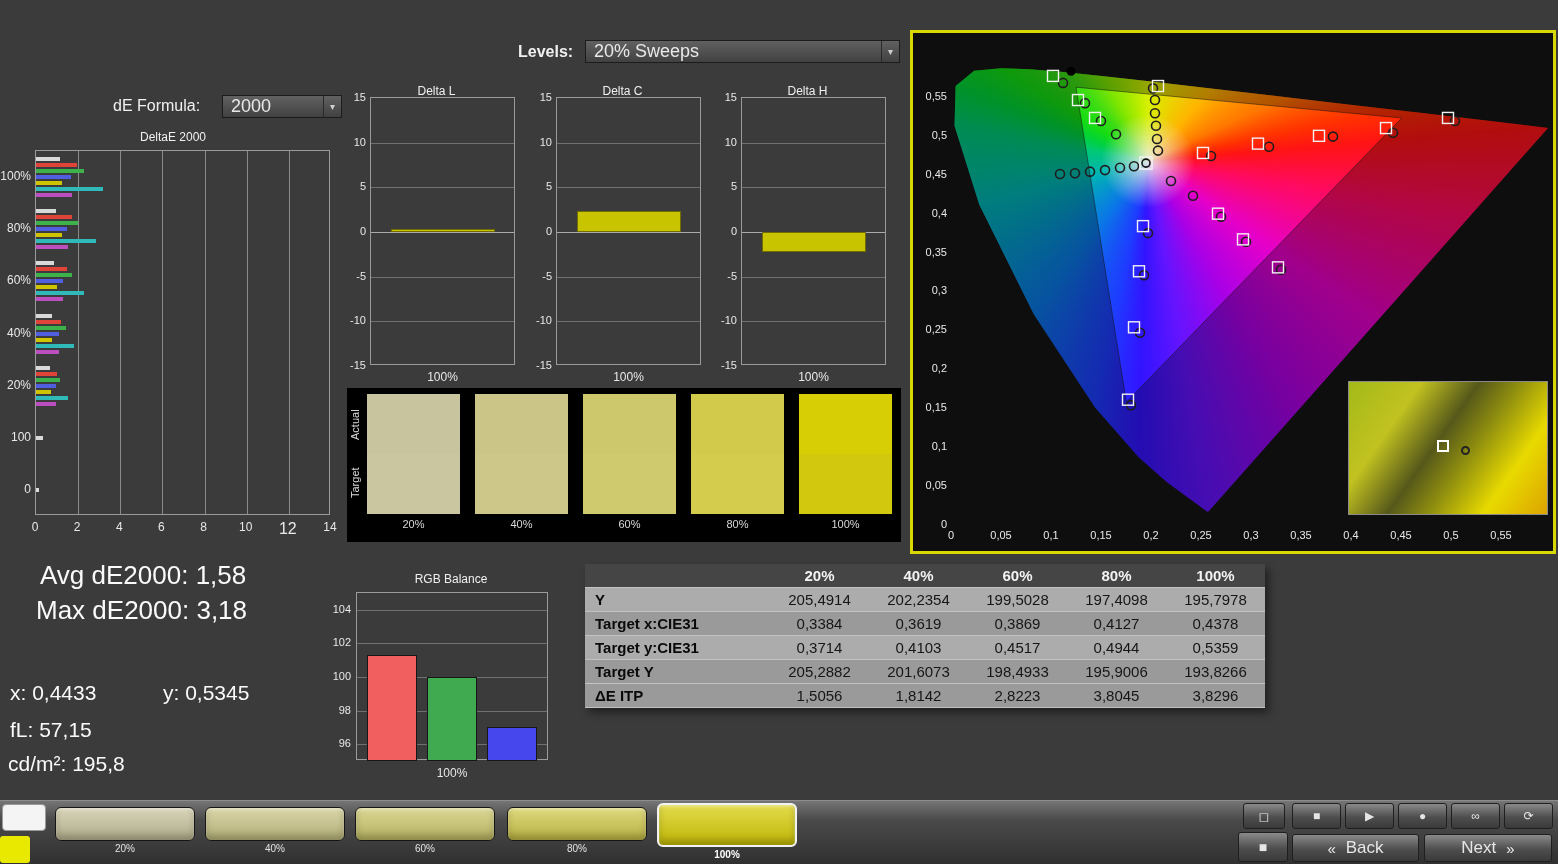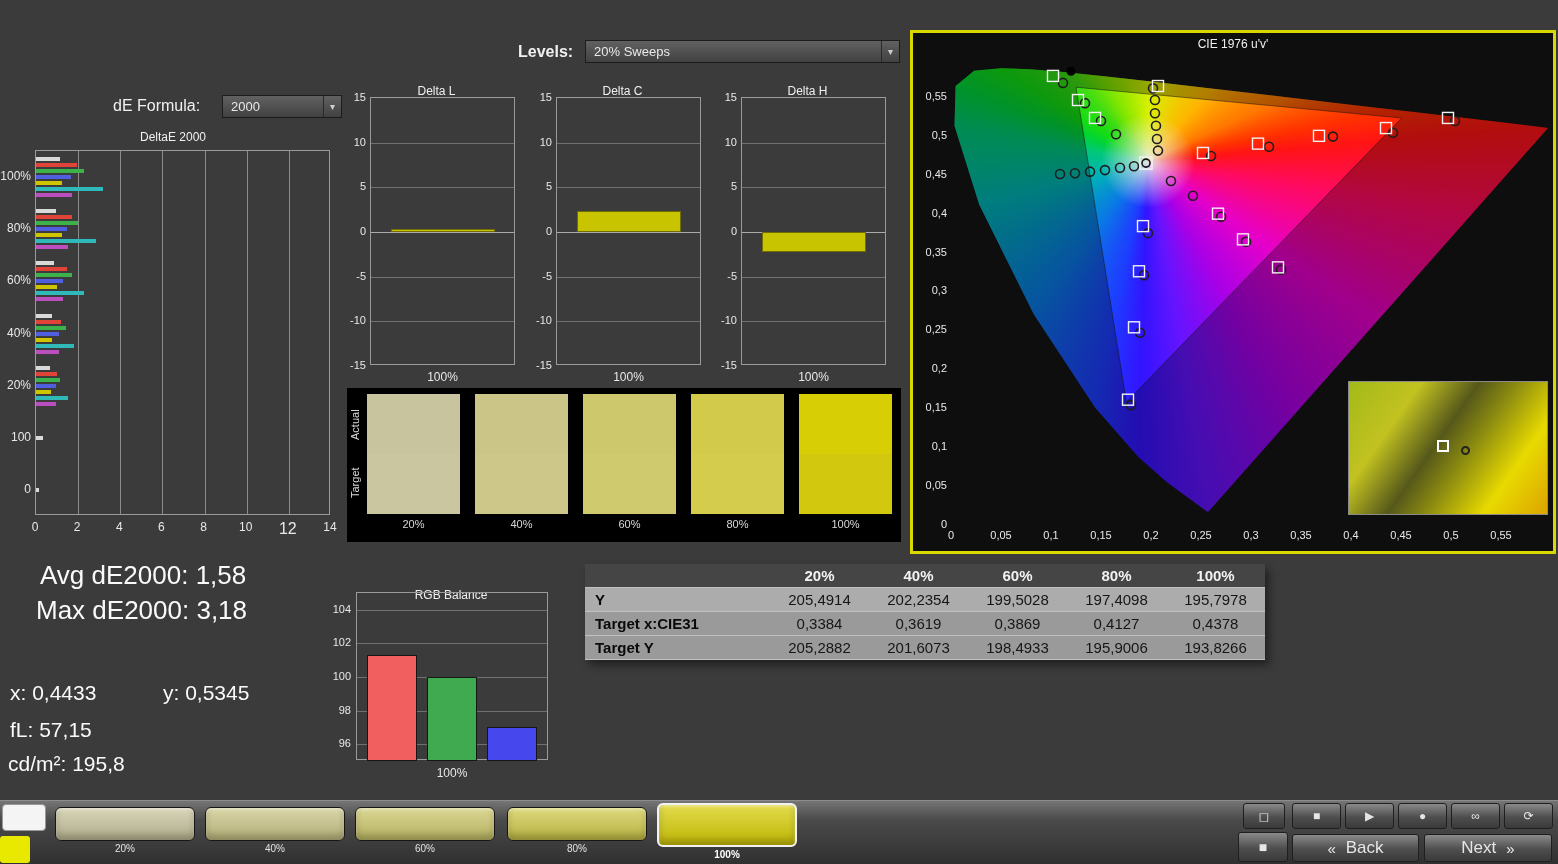--- a/index.html
+++ b/index.html
@@ -2,21 +2,21 @@
 <html><head>
 <meta charset="utf-8">
 <style>
 *{box-sizing:border-box;margin:0;padding:0}
 html,body{margin:0;background:#1e1e1e}
 .app{position:relative;width:1558px;height:864px;background:#3b3b3b;font-family:"Liberation Sans",sans-serif;color:#fff;overflow:hidden}
 .abs{position:absolute}
 .page-title{left:6px;top:22px;font-size:35px;font-weight:400;color:#f5f5f5;letter-spacing:.5px}
 .field-label{font-size:16px;color:#f0f0f0}
 .bold{font-weight:bold}
-.dropdown{display:flex;align-items:center;justify-content:space-between;background:linear-gradient(180deg,#616161,#414141);border:1px solid #1c1c1c;color:#e8e8e8;font-size:13px;padding-left:8px;height:23px;cursor:default}
+.dropdown{display:flex;align-items:center;justify-content:space-between;background:linear-gradient(180deg,#616161,#414141);border:1px solid #1c1c1c;color:#e8e8e8;font-size:18px;padding-left:8px;height:23px;cursor:default}
 .dd-arrow{width:18px;height:100%;display:flex;align-items:center;justify-content:center;border-left:1px solid #2a2a2a;color:#cfcfcf;font-size:10px}
 .dd-arrow::after{content:"▾"}
 .chart-title{width:100%;text-align:center;font-size:12px;color:#f0f0f0}
 .plot{position:absolute;border:1px solid #9a9a9a}
 .tick{position:absolute;font-size:11px;color:#e8e8e8;white-space:nowrap}
 .vgrid{position:absolute;top:0;bottom:0;width:1px;background:#8a8a8a}
 .hgrid{position:absolute;left:0;right:0;height:1px;background:#707070}
 .hbar{position:absolute;left:0;height:4px}
 .mini-chart{width:181px;height:300px}
 .panel-black{background:#000}
@@ -232,21 +232,20 @@
         <div class="sw-label" style="left: 344px; top: 130px; width: 93px;">80%</div>
         <div style="position: absolute; left: 452px; top: 6px; width: 93px; height: 120px;">
           <div style="height: 60px; background: rgb(216, 206, 6);"></div>
           <div style="height: 60px; background: rgb(210, 201, 14);"></div>
         </div>
         <div class="sw-label" style="left: 452px; top: 130px; width: 93px;">100%</div>
       </div>
   </div>
 
   <div class="abs cie-panel">
-    <div class="chart-title" style="margin-top:4px">CIE 1976 u'v'</div>
     <div class="abs cie-gamut"></div>
     <svg id="cie-plot" class="abs" style="left:38px;top:25px" width="600" height="467">
       <defs>
         <clipPath id="cieClip">
           <path d="M256.9,454.1L216.1,424.3L187.7,399.2L144.1,349.5L82.8,256.2L28.2,146.6L3.5,67.7L4.6,28.1L23.1,12.7L50.1,10.3L79.2,11.2L112.7,13.9L153.1,18.2L202.6,23.8L262.3,30.8L331.5,38.8L403.5,47.2L469.2,54.8L520.3,60.8L556.5,65L597,70Z"></path>
         </clipPath>
       </defs>
     <path d="M0,0H600V467H0Z M125,29.2L450.7,60L175.4,344.1Z" fill="rgba(0,0,0,0.3)" fill-rule="evenodd" clip-path="url(#cieClip)"></path>
         <path d="M125,29.2L450.7,60L175.4,344.1Z" fill="none" stroke="rgba(20,20,20,0.5)" stroke-width="1" clip-path="url(#cieClip)"></path>
         <circle cx="202" cy="30.356869999999958" r="4.5" fill="none" stroke="#1e1e1e" stroke-width="1.6"></circle>
@@ -334,21 +333,21 @@
   </div>
 
   <div class="abs stat-lg" style="left:40px;top:560px">Avg dE2000: 1,58</div>
   <div class="abs stat-lg" style="left:36px;top:595px">Max dE2000: 3,18</div>
   <div class="abs stat-md" style="left:10px;top:681px">x: 0,4433</div>
   <div class="abs stat-md" style="left:163px;top:681px">y: 0,5345</div>
   <div class="abs stat-md" style="left:10px;top:718px">fL: 57,15</div>
   <div class="abs stat-md" style="left:8px;top:752px">cd/m²: 195,8</div>
 
   <div class="abs" style="left:330px;top:568px;width:242px;height:215px">
-    <div class="chart-title" style="margin-top:20px">RGB Balance</div>
+    <div class="chart-title" style="margin-top:4px">RGB Balance</div>
     <div id="rgb-yticks" class="abs" style="left:0;top:24px;width:23px;height:168px">
         <div class="tick" style="right: 2px; top: 10.8px;">104</div>
         <div class="tick" style="right: 2px; top: 44.4px;">102</div>
         <div class="tick" style="right: 2px; top: 78px;">100</div>
         <div class="tick" style="right: 2px; top: 111.6px;">98</div>
         <div class="tick" style="right: 2px; top: 145.2px;">96</div>
       </div>
     <div id="rgb-plot" class="plot" style="left:26px;top:24px;width:192px;height:168px">
         <div class="hgrid" style="top: 16.8px;"></div>
         <div class="hgrid" style="top: 50.4px;"></div>
@@ -380,28 +379,44 @@
         <div class="c">195,7978</div>
       </div>
       <div class="trow r-odd">
         <div class="c lab">Target x:CIE31</div>
         <div class="c">0,3384</div>
         <div class="c">0,3619</div>
         <div class="c">0,3869</div>
         <div class="c">0,4127</div>
         <div class="c">0,4378</div>
       </div>
+      <div class="trow r-even">
+        <div class="c lab">Target y:CIE31</div>
+        <div class="c">0,3714</div>
+        <div class="c">0,4103</div>
+        <div class="c">0,4517</div>
+        <div class="c">0,4944</div>
+        <div class="c">0,5359</div>
+      </div>
       <div class="trow r-odd">
         <div class="c lab">Target Y</div>
         <div class="c">205,2882</div>
         <div class="c">201,6073</div>
         <div class="c">198,4933</div>
         <div class="c">195,9006</div>
         <div class="c">193,8266</div>
       </div>
+      <div class="trow r-odd">
+        <div class="c lab">ΔE ITP</div>
+        <div class="c">1,5056</div>
+        <div class="c">1,8142</div>
+        <div class="c">2,8223</div>
+        <div class="c">3,8045</div>
+        <div class="c">3,8296</div>
+      </div>
     </div>
 
   <div class="abs bottom-bar">
     <div class="abs" style="left:2px;top:3px;width:44px;height:27px;background:#f4f4f4;border-radius:4px;border:1px solid #9a9a9a"></div>
     <div class="abs" style="left:0;top:35px;width:30px;height:27px;background:#e9e900;border-radius:3px"></div>
     <div id="patch-buttons" class="abs" style="left:0;top:0;width:1230px;height:64px">
         <div class="patch" style="left: 55px; top: 6px; width: 140px;">
           <div class="sw" style="height: 34px; background-color: rgb(200, 196, 158); background-image: linear-gradient(rgba(255, 255, 255, 0.28), rgba(0, 0, 0, 0.12));"></div>
           <div class="pl">20%</div>
         </div>

